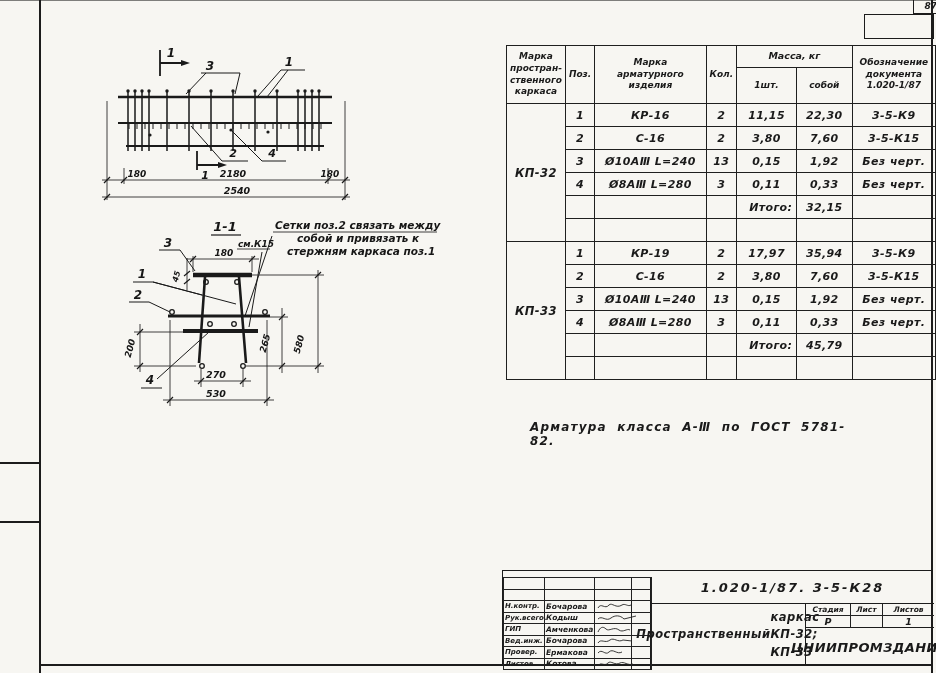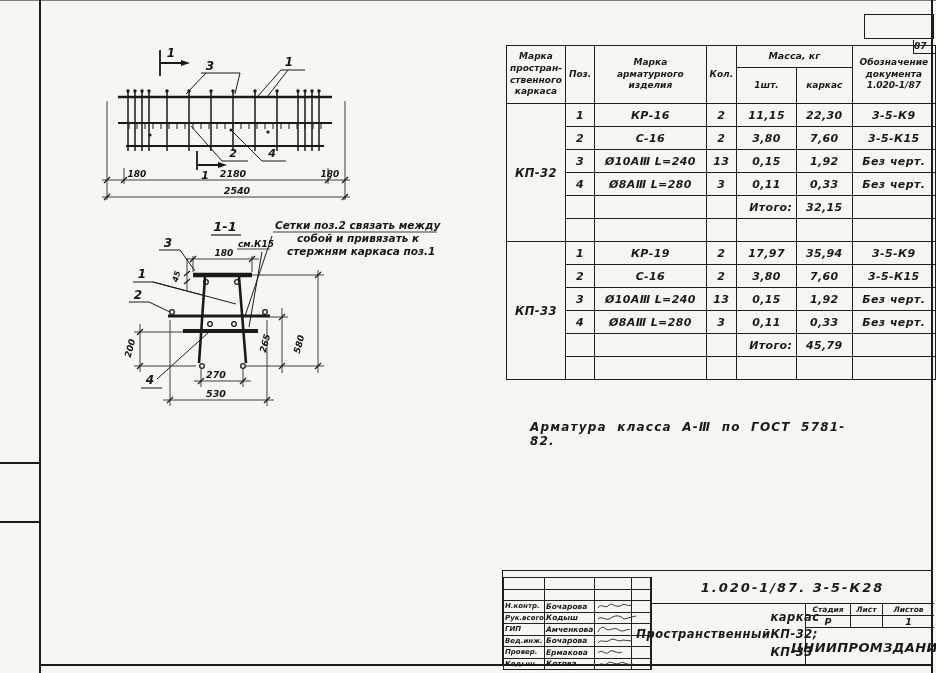--- a/index.html
+++ b/index.html
@@ -5,21 +5,21 @@
   html,body{margin:0;padding:0;}
   body{
     width:936px;height:673px;position:relative;overflow:hidden;
     background:#f7f6f2;
     font-family:"DejaVu Sans",sans-serif;color:#1a1a1a;
   }
   
   .frame-line{position:absolute;background:#1c1c1c;}
   .pagenum-box{position:absolute;left:913px;top:0;width:23px;height:13px;
     border-left:1.5px solid #1c1c1c;border-bottom:1.5px solid #1c1c1c;
-    font:italic 700 9px "DejaVu Sans",sans-serif;text-align:left;line-height:12px;margin-top:40px;}
+    font:italic 700 9px "DejaVu Sans",sans-serif;text-align:right;line-height:12px;}
   .stamp-box{position:absolute;left:864px;top:14px;width:68px;height:23px;
     border:1.5px solid #1c1c1c;}
   
   .drawing{position:absolute;left:0;top:0;}
   .drawing text{font-family:"DejaVu Sans",sans-serif;font-style:italic;font-weight:700;fill:#161616;}
   .drawing .ln{stroke:#1a1a1a;fill:none;}
   .drawing .thin{stroke:#2a2a2a;stroke-width:0.9;fill:none;}
   
   table.spec{position:absolute;left:506px;top:45px;border-collapse:collapse;table-layout:fixed;background:transparent;}
   .spec th,.spec td{border:1.4px solid #1f1f1f;padding:0 3px;overflow:hidden;}
@@ -206,21 +206,21 @@
 арматурного
 изделия</th>
       <th rowspan="2">Кол.</th>
       <th colspan="2" style="font-size:9.5px">Масса, кг</th>
       <th rowspan="2">Обозначение
 документа
 1.020-1/87</th>
     </tr>
     <tr class="h2">
       <th>1шт.</th>
-      <th>каркас</th>
+      <th>собой</th>
     </tr>
   </thead>
   <tbody>
     <tr>
       <td class="mark" rowspan="6">КП-32</td>
       <td>1</td>
       <td>КР-16</td>
       <td>2</td>
       <td>11,15</td>
       <td>22,30</td>
@@ -386,21 +386,21 @@
         <td>Провер.</td>
         <td class="nm">Ермакова</td>
         <td>
               <svg width="50" height="10">
                 <path d="M2 6C6 1 9 9 13 5C17 1 21 8 26 5" stroke="#222" stroke-width="0.9" fill="none"></path>
               </svg>
             </td>
         <td></td>
       </tr>
       <tr>
-        <td>Кодыш.</td>
+        <td>Листов.</td>
         <td class="nm">Котова</td>
         <td>
               <svg width="50" height="10">
                 <path d="M2 7C5 2 8 8 12 4C15 1 19 7 24 4C28 2 32 7 37 5" stroke="#222" stroke-width="0.9" fill="none"></path>
               </svg>
             </td>
         <td></td>
       </tr>
     </tbody>
       </table>

